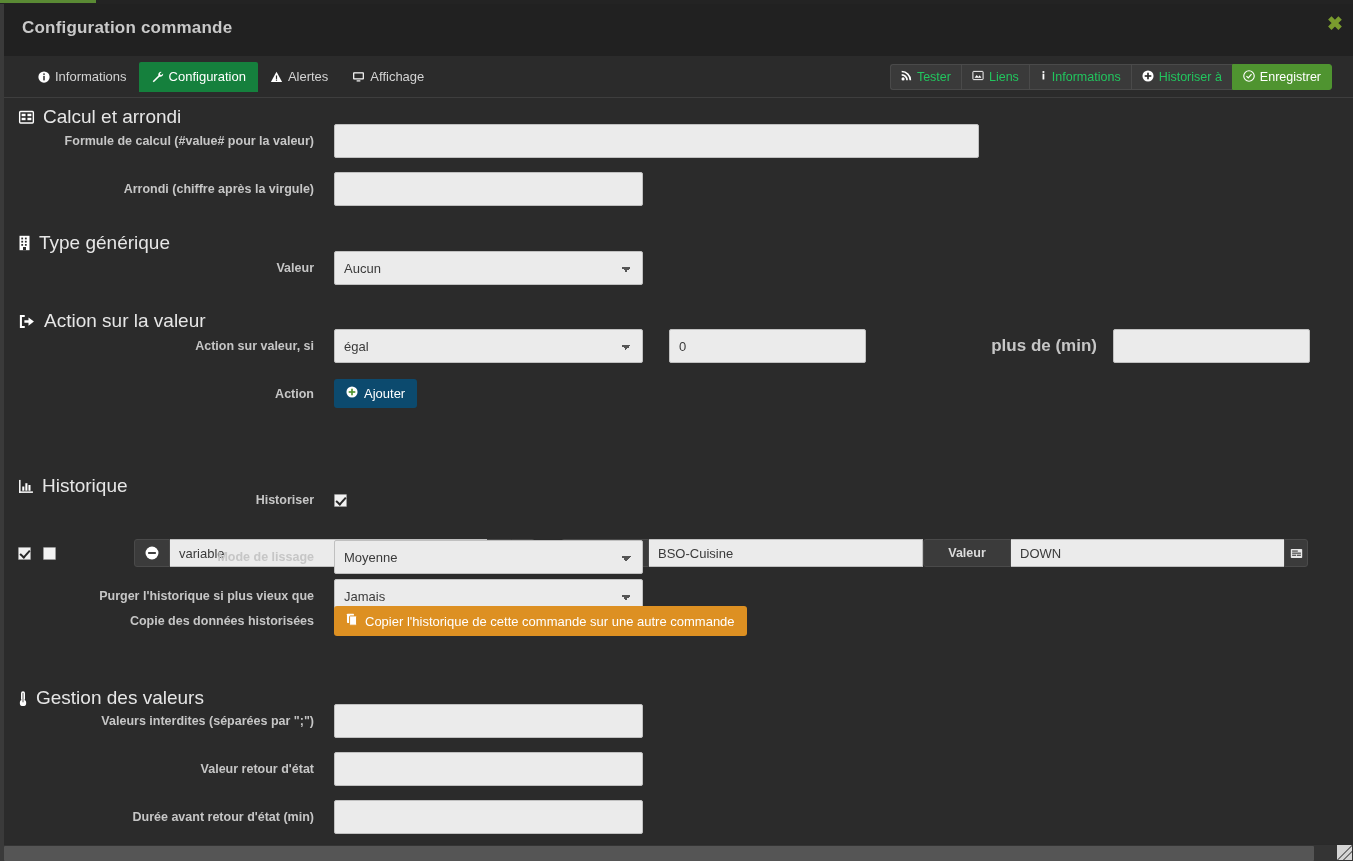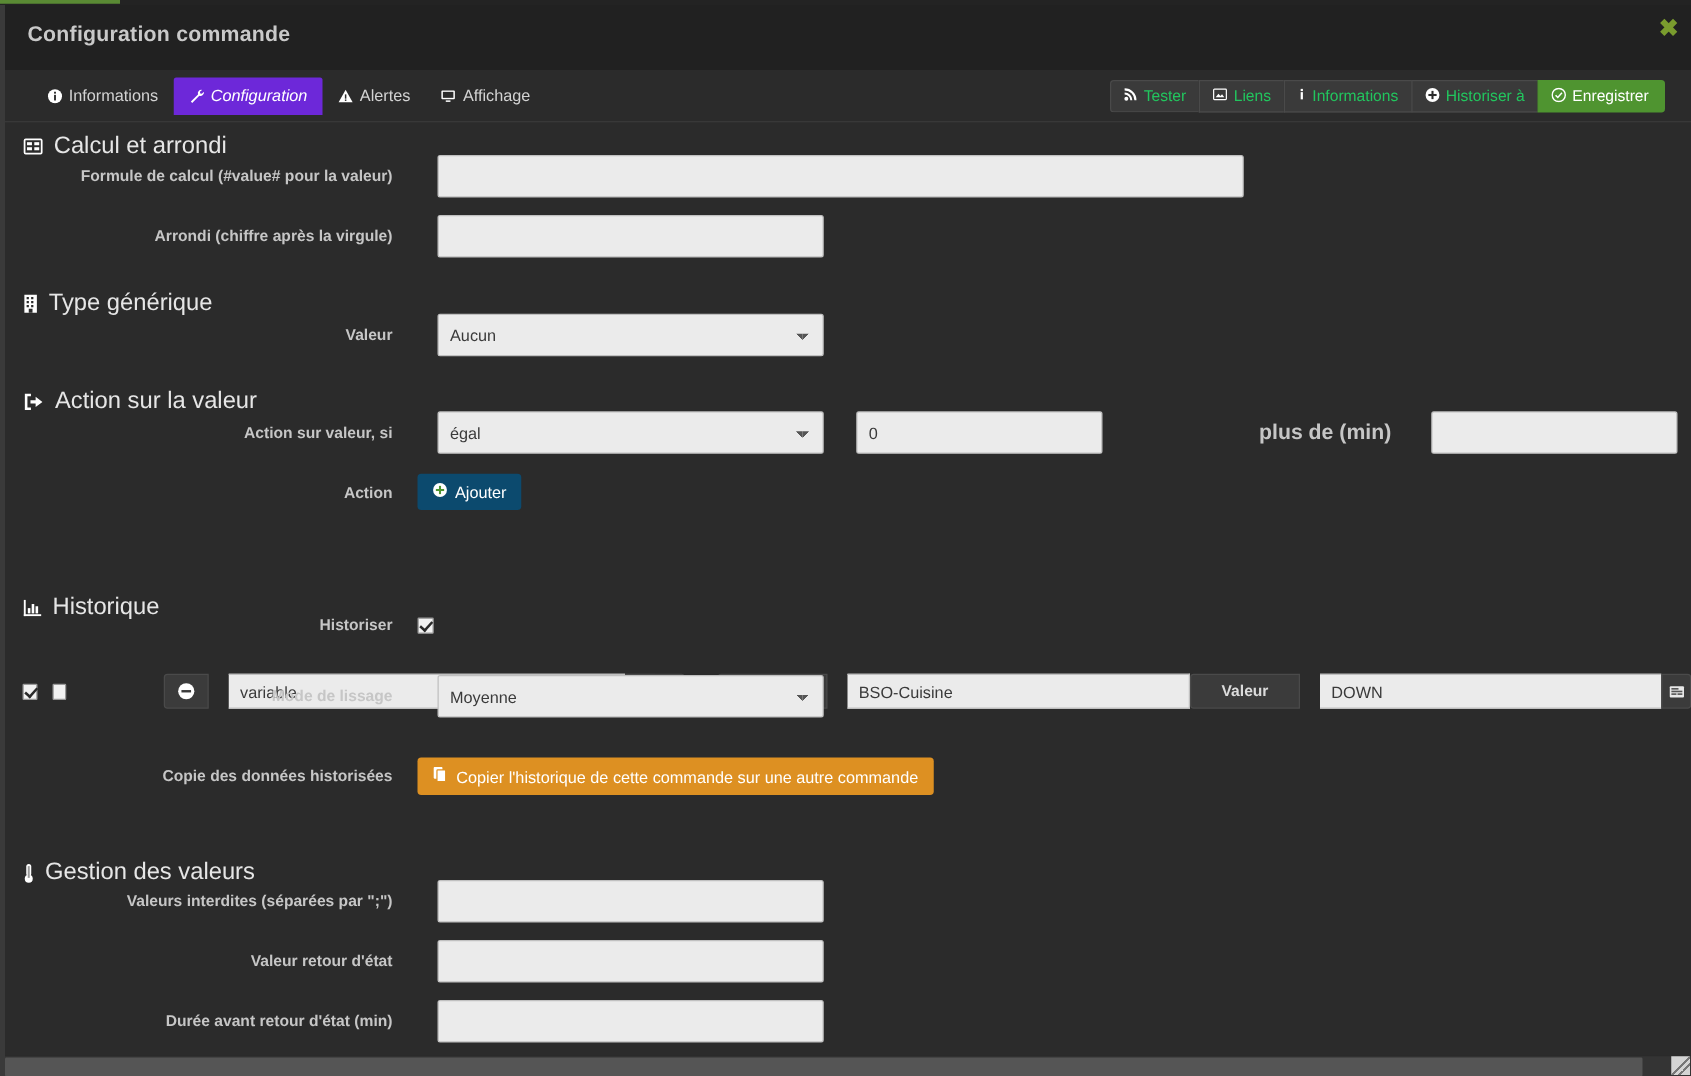--- a/index.html
+++ b/index.html
@@ -79,23 +79,22 @@
   .tab {
     display: flex; align-items: center; gap: 5px;
     padding: 7px 12px 8px 12px;
     font-size: 13px;
     color: #d3d3d3;
     cursor: pointer;
     border-radius: 2px 2px 0 0;
     white-space: nowrap;
   }
   .tab.active {
-    background: #6d28d9;
+    background: #15803d;
     color: #ffffff;
-    font-style: italic;
   }
   .tab svg { display:block; }
 
   .toolbar {
     position: absolute;
     right: 21px; top: 8px;
     display: flex;
   }
   .tbtn {
     display: flex; align-items: center; gap: 5px;
@@ -104,21 +103,21 @@
     font-size: 12.5px;
     color: #22c55e;
     background: #3a3a3a;
     border: 1px solid #4a4a4a;
     border-right: none;
     cursor: pointer;
     white-space: nowrap;
   }
   .tbtn:first-child { border-radius: 3px 0 0 3px; }
   .tbtn:last-child {
-    border-right: 3px solid #fdba74;
+    border-right: 1px solid #fdba74;
     border-radius: 0 3px 3px 0;
   }
   .tbtn.green {
     background: #4f9430;
     border-color: #4f9430;
     color: #ffffff;
   }
 
   
   .modal-body {
@@ -157,21 +156,20 @@
   input.txt, select.sel {
     background: #ebebeb;
     border: 1px solid #c0c0c0;
     border-radius: 2px;
     color: #3a3a3a;
     font-family: "Liberation Sans", sans-serif;
     font-size: 13px;
     height: 34px;
     padding: 4px 9px;
     outline: none;
-    margin-left: 16px;
   }
   select.sel {
     appearance: none;
     -webkit-appearance: none;
     background-image:
       linear-gradient(45deg, transparent 50%, #555 50%),
       linear-gradient(135deg, #555 50%, transparent 50%);
     background-position:
       calc(100% - 16px) 15px,
       calc(100% - 11px) 15px;
@@ -580,20 +578,28 @@
 
     <div class="frow" style="left:0; top:442px;">
       <div class="flabel">Mode de lissage</div>
       <div class="fctrl">
         <select class="sel" style="width:309px;">
           <option>Moyenne</option>
         </select>
       </div>
     </div>
 
+    <div class="frow" style="left:0; top:481px;">
+      <div class="flabel">Purger l'historique si plus vieux que</div>
+      <div class="fctrl">
+        <select class="sel" style="width:309px;">
+          <option>Jamais</option>
+        </select>
+      </div>
+    </div>
 
     <div class="frow" style="left:0; top:508px;">
       <div class="flabel">Copie des données historisées</div>
       <div class="fctrl">
         <button class="btn-orange">
           <span>
             <svg width="12" height="13" viewBox="0 0 14 16">
                 <rect x="0.8" y="0.8" width="8.6" height="11.4" rx="0.8" fill="#fff"></rect>
                 <rect x="4" y="3.6" width="8.6" height="11.4" rx="0.8" fill="#fff" stroke="#dd9022" stroke-width="1.2"></rect>
               </svg>

